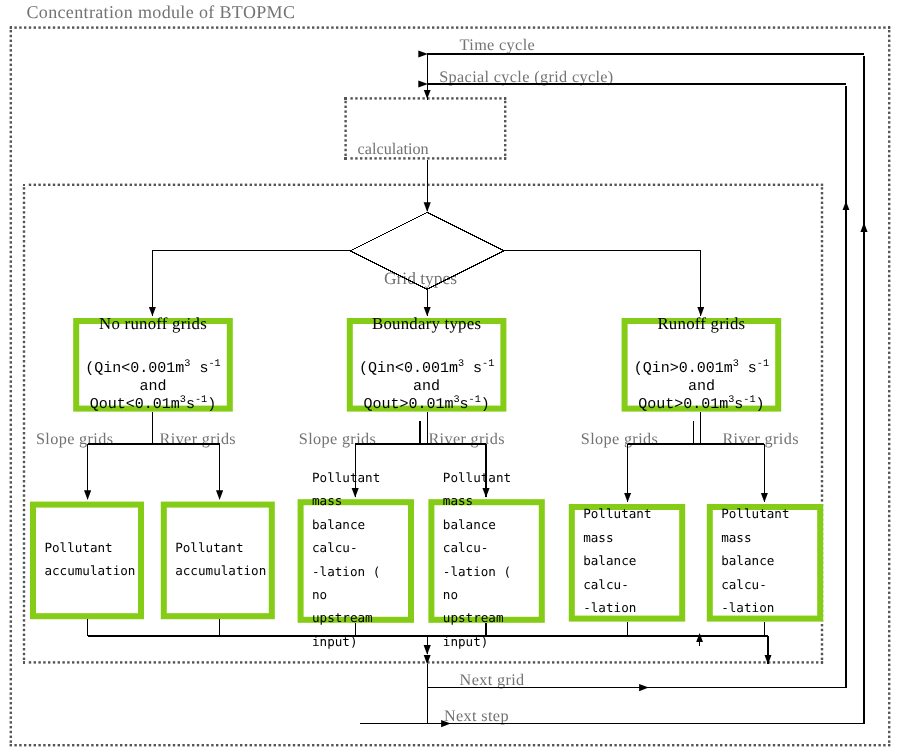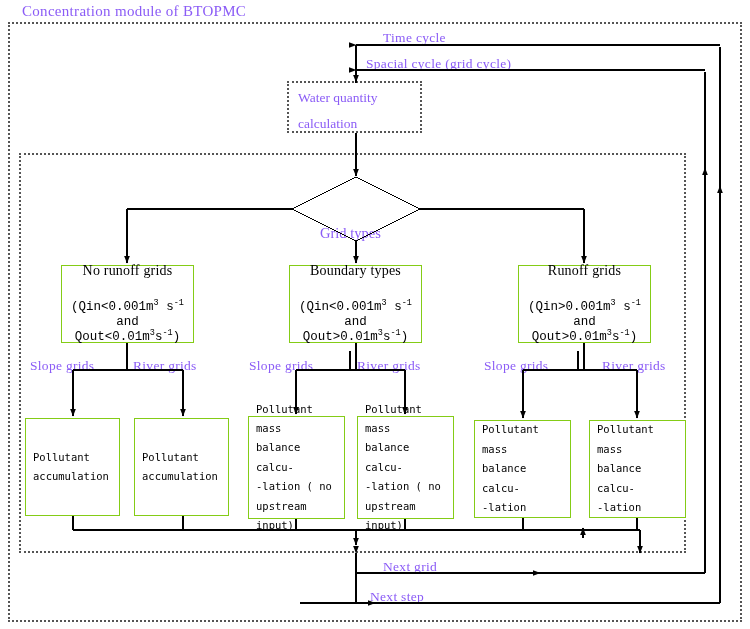--- a/index.html
+++ b/index.html
@@ -1,25 +1,25 @@
 <!DOCTYPE html>
 <html><head>
 <meta charset="utf-8">
 <style>
   html,body{margin:0;padding:0;background:#fff;}
   body{font-family:"Liberation Serif",serif;color:#000;}
   #stage{position:relative;width:750px;height:629px;overflow:hidden;background:#fff;}
 
-  .txt{position:absolute;white-space:nowrap;font-family:"Liberation Serif",serif;color:#8b5cf6;}
+  .txt{position:absolute;white-space:nowrap;font-family:"Liberation Serif",serif;color:#737373;}
 
   
   .dotbox{position:absolute;border:2px dotted #555;box-sizing:border-box;background:transparent;}
 
   
-  .box{position:absolute;border:1px solid #84cc16;box-sizing:border-box;background:#fff;
+  .box{position:absolute;border:5px solid #84cc16;box-sizing:border-box;background:#fff;
        display:flex;flex-direction:column;align-items:center;justify-content:center;}
 
   .title-txt{font-size:15px;letter-spacing:.3px;}
   .cond-title{font-size:14px;letter-spacing:.2px;text-align:center;line-height:1.15;}
   .cond-lines{font-family:Liberation Mono, monospace;font-size:12.5px;line-height:1.15;text-align:center;margin-top:20px;}
   .cond-lines sup{font-size:8.5px;vertical-align:super;}
   .leafbox{font-family:"DejaVu Sans Mono",monospace;font-size:10.5px;line-height:1.85;text-align:left;
            padding:6px 7px;align-items:flex-start;justify-content:center;}
   .diamond-label{font-size:14.5px;margin-top:24px;}
   .lbl{font-size:13.5px;letter-spacing:.3px;}
@@ -35,21 +35,20 @@
   <div class="txt title-txt" style="left:22px;top:3px;">Concentration module of BTOPMC</div>
 
   <div class="dotbox" style="left:8px;top:22px;width:734px;height:600px;"></div>
 
   <div class="dotbox" style="left:19px;top:153px;width:667px;height:400px;"></div>
 
   <div class="txt cyc" style="left:383px;top:30px;">Time cycle</div>
   <div class="txt cyc" style="left:366px;top:56px;">Spacial cycle (grid cycle)</div>
 
   <div class="dotbox" style="left:287px;top:81px;width:135px;height:52px;"></div>
-  <div class="txt wq" style="left:298px;top:85px;">Water quantity</div>
   <div class="txt wq" style="left:298px;top:111px;">calculation</div>
 
   <div class="txt diamond-label" style="left:320px;top:201px;">Grid types</div>
 
   <div class="box" style="left:61px;top:265px;width:133px;height:78px;">
     <div class="cond-title">No runoff grids</div>
     <div class="cond-lines">
       <div><span>(Qin&lt;0.001m</span><sup>3</sup><span> s</span><sup>-1</sup></div>
       <div>and</div>
       <div><span>Qout&lt;0.01m</span><sup>3</sup><span>s</span><sup>-1</sup><span>)</span></div>

